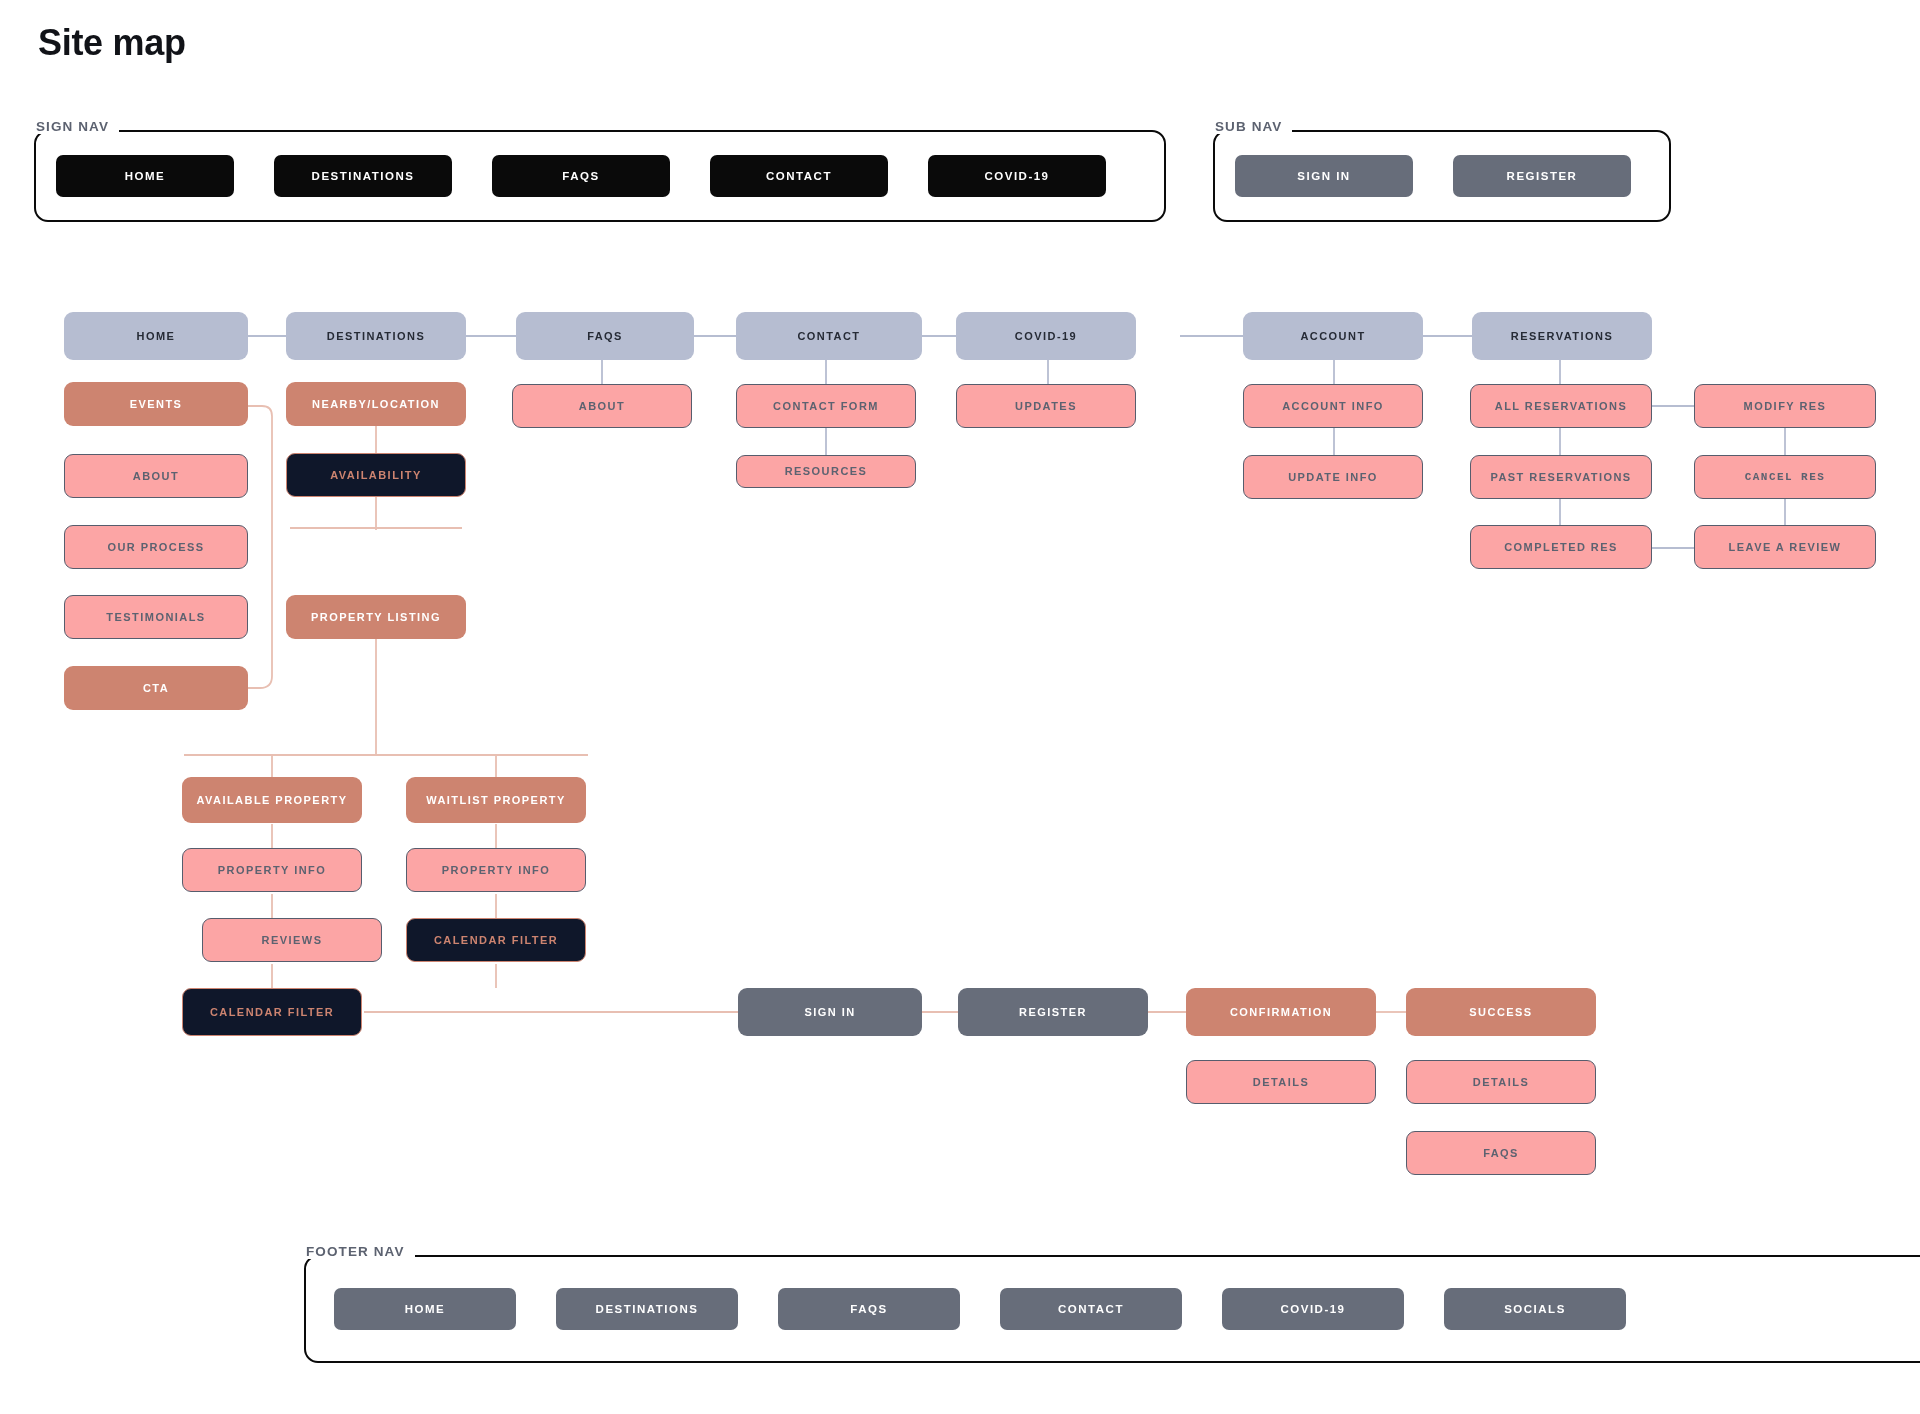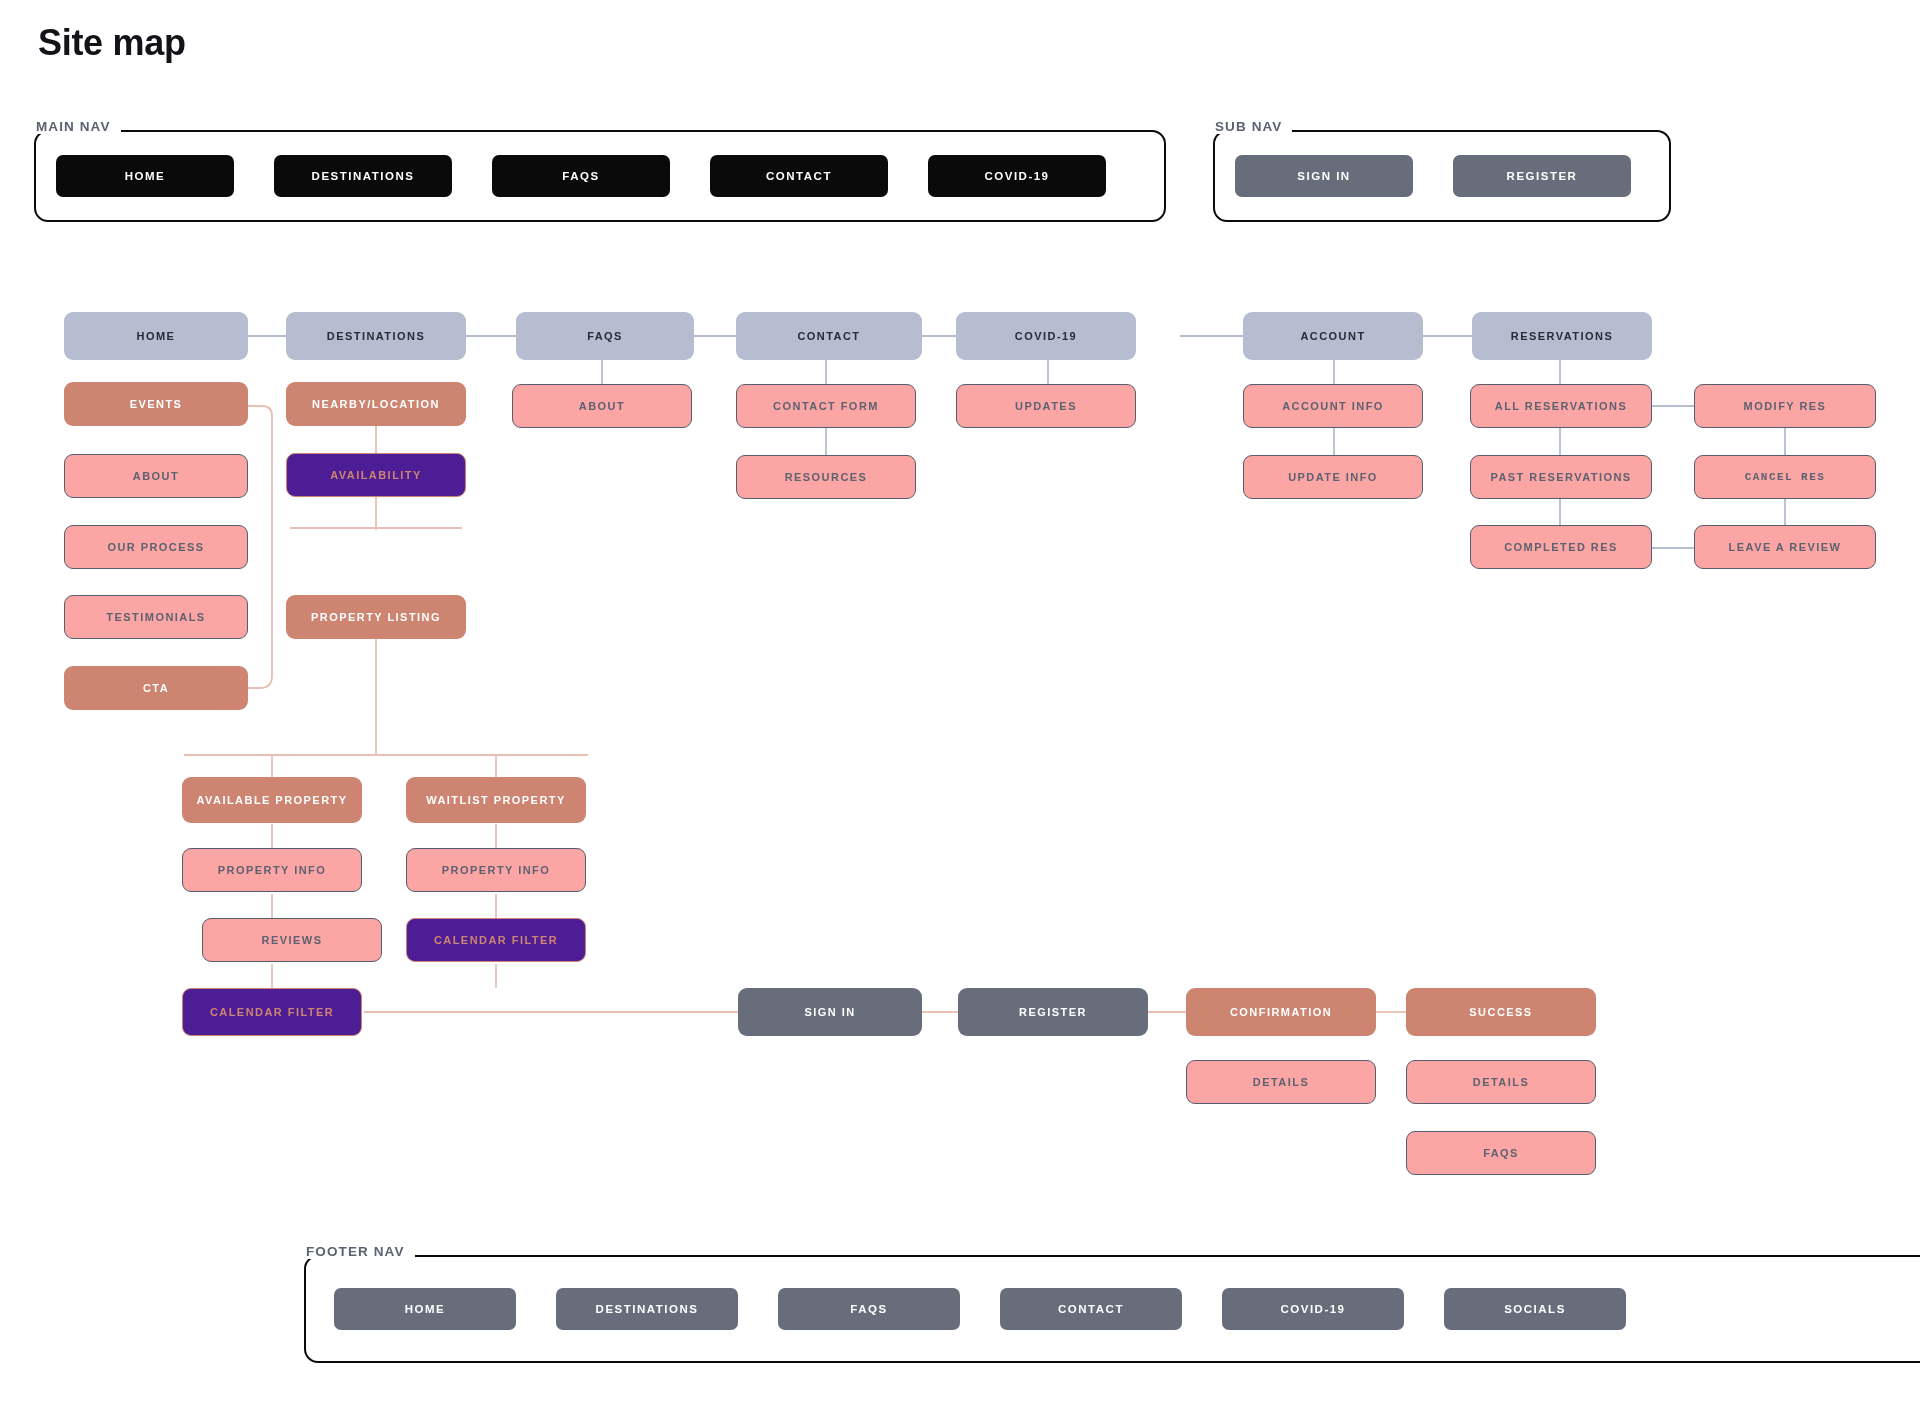--- a/index.html
+++ b/index.html
@@ -72,21 +72,21 @@
     letter-spacing: 1.45px;
     font-weight: bold;
     text-align: center;
     line-height: 1.1;
     white-space: nowrap;
     z-index: 2;
   }
   .n-slate   { background: #b6bdd1; color: #262b36; }
   .n-terra   { background: #cd8470; color: #ffffff; }
   .n-outline { background: #fca5a5; color: #5c6270; border: 1.6px solid #565d6d; }
-  .n-terra-outline { background: #4c1d95; color: #cd8470; border: 1.6px solid #cd8470; }
+  .n-terra-outline { background: #0f172a; color: #cd8470; border: 1.6px solid #cd8470; }
   .n-grey    { background: #676d7a; color: #ffffff; }
 </style>
 </head>
 <body>
 
 <div id="page">
 
   <div class="page-title">Site map</div>
 
   <svg id="wires" viewBox="0 0 1920 1414" xmlns="http://www.w3.org/2000/svg">
@@ -140,21 +140,21 @@
 
       <path d="M364,1012 H738"></path>
       <path d="M922,1012 H958"></path>
       <path d="M1148,1012 H1186"></path>
       <path d="M1376,1012 H1406"></path>
     </g>
   </svg>
 
   <div class="navgroup" style="left:34px; top:130px; width:1132px; height:92px;">
     <div class="frame"></div>
-    <div class="grouplabel">MAIN NAV</div>
+    <div class="grouplabel">SIGN NAV</div>
     <div class="pills">
       <div class="navpill" style="background:#0a0a0a;width:178px;margin-right:40px;">HOME</div>
       <div class="navpill" style="background:#0a0a0a;width:178px;margin-right:40px;">DESTINATIONS</div>
       <div class="navpill" style="background:#0a0a0a;width:178px;margin-right:40px;">FAQS</div>
       <div class="navpill" style="background:#0a0a0a;width:178px;margin-right:40px;">CONTACT</div>
       <div class="navpill" style="background:#0a0a0a;width:178px;">COVID-19</div>
     </div>
   </div>
 
   <div class="navgroup" style="left:1213px; top:130px; width:458px; height:92px;">
@@ -192,21 +192,21 @@
   <div class="node n-outline" style="left:64px; top:525px; width:184px; height:44px;">OUR PROCESS</div>
   <div class="node n-outline" style="left:64px; top:595px; width:184px; height:44px;">TESTIMONIALS</div>
   <div class="node n-terra" style="left:64px; top:666px; width:184px; height:44px;">CTA</div>
 
   <div class="node n-terra" style="left:286px; top:382px; width:180px; height:44px;">NEARBY/LOCATION</div>
   <div class="node n-terra-outline" style="left:286px; top:453px; width:180px; height:44px;">AVAILABILITY</div>
   <div class="node n-terra" style="left:286px; top:595px; width:180px; height:44px;">PROPERTY LISTING</div>
 
   <div class="node n-outline" style="left:512px; top:384px; width:180px; height:44px;">ABOUT</div>
   <div class="node n-outline" style="left:736px; top:384px; width:180px; height:44px;">CONTACT FORM</div>
-  <div class="node n-outline" style="left:736px; top:455px; width:180px; height:44px;">RESOURCES</div>
+  <div class="node n-outline" style="left:736px; top:455px; width:180px; height:33px;">RESOURCES</div>
   <div class="node n-outline" style="left:956px; top:384px; width:180px; height:44px;">UPDATES</div>
 
   <div class="node n-outline" style="left:1243px; top:384px; width:180px; height:44px;">ACCOUNT INFO</div>
   <div class="node n-outline" style="left:1243px; top:455px; width:180px; height:44px;">UPDATE INFO</div>
 
   <div class="node n-outline" style="left:1470px; top:384px; width:182px; height:44px;">ALL RESERVATIONS</div>
   <div class="node n-outline" style="left:1470px; top:455px; width:182px; height:44px;">PAST RESERVATIONS</div>
   <div class="node n-outline" style="left:1470px; top:525px; width:182px; height:44px;">COMPLETED RES</div>
 
   <div class="node n-outline" style="left:1694px; top:384px; width:182px; height:44px;">MODIFY RES</div>

